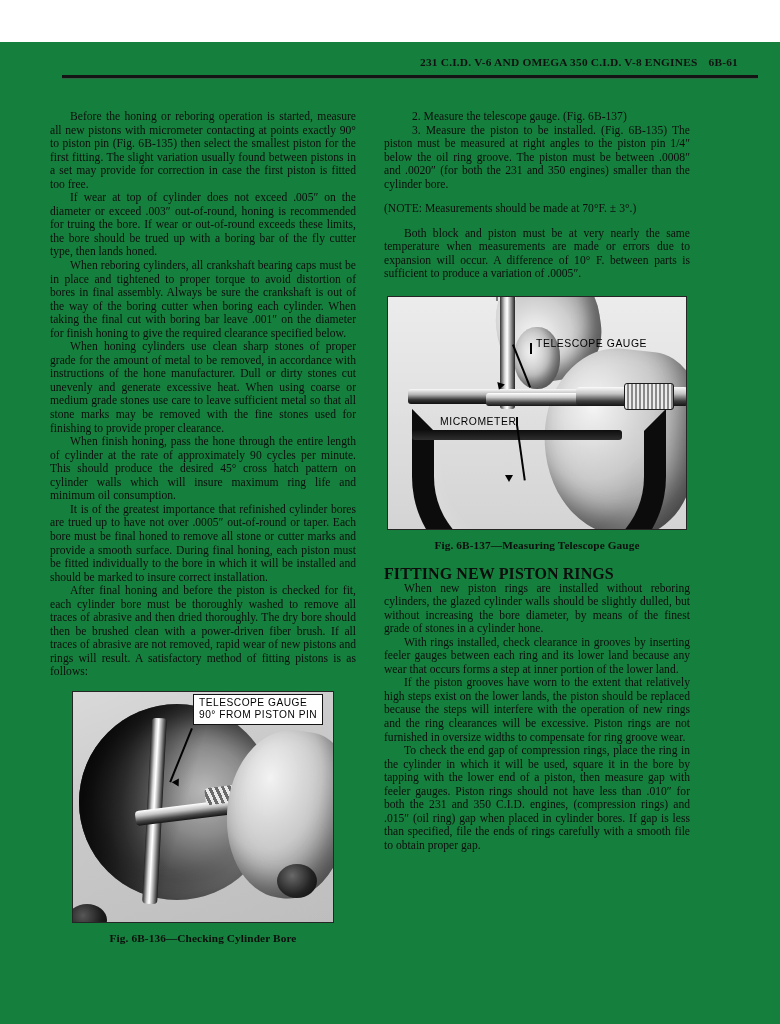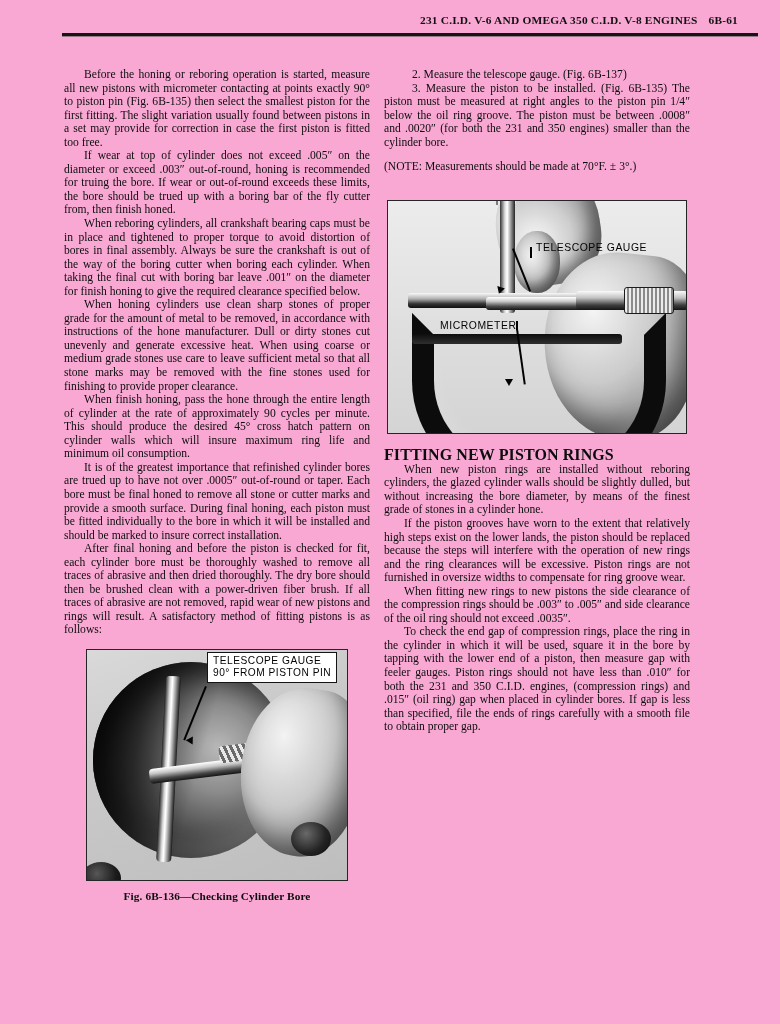--- a/index.html
+++ b/index.html
@@ -6,21 +6,22 @@
   body{
     width:780px;height:1024px;
     background:#ffffff;
     font-family:"Liberation Serif", serif;
     color:#0d0d0d;
     overflow:hidden;
     position:relative;
   }
   .page{
     position:absolute;inset:0;
-    background:#f9a8d4;
+    background:#15803d;
+    margin-top:42px;
   }
   
   .header{
     position:absolute;left:62px;right:42px;top:14px;
     text-align:right;
     font-weight:bold;
     font-size:11.4px;
     letter-spacing:.2px;
     color:#111;
   }
@@ -34,21 +35,21 @@
     background:#4a4a4a;opacity:.55;
   }
   
   .col{
     position:absolute;top:68px;width:306px;
     font-size:11.6px;line-height:13.55px;
     text-align:justify;
     text-justify:inter-word;
     hyphens:none;
   }
-  .col-left{left:64px;}
+  .col-left{left:50px;}
   .col-right{left:384px;}
   p{margin:0;text-indent:20px;}
   p.noindent{text-indent:0;}
   p.hang{text-indent:28px;}
   .gap{height:11px;}
   .sub{
     font-weight:bold;font-size:16px;line-height:14px;
     margin:0 0 1px 0;text-indent:0;letter-spacing:.1px;
   }
   
@@ -195,21 +196,21 @@
 
 <div class="page">
 
   <div class="header">
     <span>231 C.I.D. V-6 AND OMEGA 350 C.I.D. V-8 ENGINES</span><span class="folio">6B-61</span>
   </div>
   <div class="rule"></div>
 
   <div class="col col-left">
     <p>Before the honing or reboring operation is started, measure all new pistons with micrometer contacting at points exactly 90° to piston pin (Fig. 6B-135) then select the smallest piston for the first fitting. The slight variation usually found between pistons in a set may provide for correction in case the first piston is fitted too free.</p>
-    <p>If wear at top of cylinder does not exceed .005″ on the diameter or exceed .003″ out-of-round, honing is recommended for truing the bore. If wear or out-of-round exceeds these limits, the bore should be trued up with a boring bar of the fly cutter from, then finish honed.</p>
+    <p>If wear at top of cylinder does not exceed .005″ on the diameter or exceed .003″ out-of-round, honing is recommended for truing the bore. If wear or out-of-round exceeds these limits, the bore should be trued up with a boring bar of the fly cutter type, then lands honed.</p>
     <p>When reboring cylinders, all crankshaft bearing caps must be in place and tightened to proper torque to avoid distortion of bores in final assembly. Always be sure the crankshaft is out of the way of the boring cutter when boring each cylinder. When taking the final cut with boring bar leave .001″ on the diameter for finish honing to give the required clearance specified below.</p>
     <p>When honing cylinders use clean sharp stones of proper grade for the amount of metal to be removed, in accordance with instructions of the hone manufacturer. Dull or dirty stones cut unevenly and generate excessive heat. When using coarse or medium grade stones use care to leave sufficient metal so that all stone marks may be removed with the fine stones used for finishing to provide proper clearance.</p>
     <p>When finish honing, pass the hone through the entire length of cylinder at the rate of approximately 90 cycles per minute. This should produce the desired 45° cross hatch pattern on cylinder walls which will insure maximum ring life and minimum oil consumption.</p>
     <p>It is of the greatest importance that refinished cylinder bores are trued up to have not over .0005″ out-of-round or taper. Each bore must be final honed to remove all stone or cutter marks and provide a smooth surface. During final honing, each piston must be fitted individually to the bore in which it will be installed and should be marked to insure correct installation.</p>
     <p>After final honing and before the piston is checked for fit, each cylinder bore must be thoroughly washed to remove all traces of abrasive and then dried thoroughly. The dry bore should then be brushed clean with a power-driven fiber brush. If all traces of abrasive are not removed, rapid wear of new pistons and rings will result. A satisfactory method of fitting pistons is as follows:</p>
 
     <div style="margin-top:12px;display:flex;justify-content:center;">
       <div class="photo fig136">
         <div class="f136-bore"></div>
         <div class="f136-shadow"></div>
@@ -230,20 +231,21 @@
     </div>
     <div class="fig-caption">Fig. 6B-136—Checking Cylinder Bore</div>
   </div>
 
   <div class="col col-right">
     <p class="hang">2. Measure the telescope gauge. (Fig. 6B-137)</p>
     <p class="hang">3. Measure the piston to be installed. (Fig. 6B-135) The piston must be measured at right angles to the piston pin 1/4″ below the oil ring groove. The piston must be between .0008″ and .0020″ (for both the 231 and 350 engines) smaller than the cylinder bore.</p>
     <div class="gap"></div>
     <p class="noindent">(NOTE: Measurements should be made at 70°F. ± 3°.)</p>
     <div class="gap"></div>
+    <p>Both block and piston must be at very nearly the same temperature when measurements are made or errors due to expansion will occur. A difference of 10° F. between parts is sufficient to produce a variation of .0005″.</p>
 
     <div style="margin-top:15px;display:flex;justify-content:center;">
       <div class="photo fig137">
         <div class="f137-hand-l"></div>
         <div class="f137-finger" style="left:126px;top:30px;width:46px;height:62px;"></div>
         <div class="f137-knurl"></div>
         <div class="f137-gauge-v"></div>
         <div class="f137-hand-r"></div>
         <div class="f137-frame"></div>
         <div class="f137-anvil"></div>
@@ -255,22 +257,23 @@
         <div class="leader" style="left:142px;top:46px;width:1.6px;height:11px;"></div>
         <div class="leader" style="left:124px;top:48px;width:1.6px;height:46px;transform:rotate(-22deg);transform-origin:top left;"></div>
         <div class="arrowhead" style="left:108px;top:86px;border-top:7px solid #0a0a0a;transform:rotate(18deg);"></div>
 
         <div class="callout" style="left:52px;top:118px;">MICROMETER</div>
         <div class="leader" style="left:128px;top:120px;width:1.6px;height:9px;"></div>
         <div class="leader" style="left:128px;top:128px;width:1.6px;height:56px;transform:rotate(-8deg);transform-origin:top left;"></div>
         <div class="arrowhead" style="left:117px;top:178px;border-top:7px solid #0a0a0a;"></div>
       </div>
     </div>
+    <div class="fig-caption">Fig. 6B-137—Measuring Telescope Gauge</div>
 
     <div style="height:14px;"></div>
     <div class="sub">FITTING NEW PISTON RINGS</div>
     <p>When new piston rings are installed without reboring cylinders, the glazed cylinder walls should be slightly dulled, but without increasing the bore diameter, by means of the finest grade of stones in a cylinder hone.</p>
+    <p>With rings installed, check clearance in grooves by inserting feeler gauges between each ring and its lower land because any wear that occurs forms a step at inner portion of the lower land.</p>
     <p>If the piston grooves have worn to the extent that relatively high steps exist on the lower lands, the piston should be replaced because the steps will interfere with the operation of new rings and the ring clearances will be excessive. Piston rings are not furnished in oversize widths to compensate for ring groove wear.</p>
-    <p>When fitting new rings to new pistons the side clearance of the compression rings should be .003″ to .005″ and side clearance of the oil ring should not exceed .0035″.</p>
     <p>To check the end gap of compression rings, place the ring in the cylinder in which it will be used, square it in the bore by tapping with the lower end of a piston, then measure gap with feeler gauges. Piston rings should not have less than .010″ for both the 231 and 350 C.I.D. engines, (compression rings) and .015″ (oil ring) gap when placed in cylinder bores. If gap is less than specified, file the ends of rings carefully with a smooth file to obtain proper gap.</p>
   </div>
 
 </div>
 
 </body></html>

